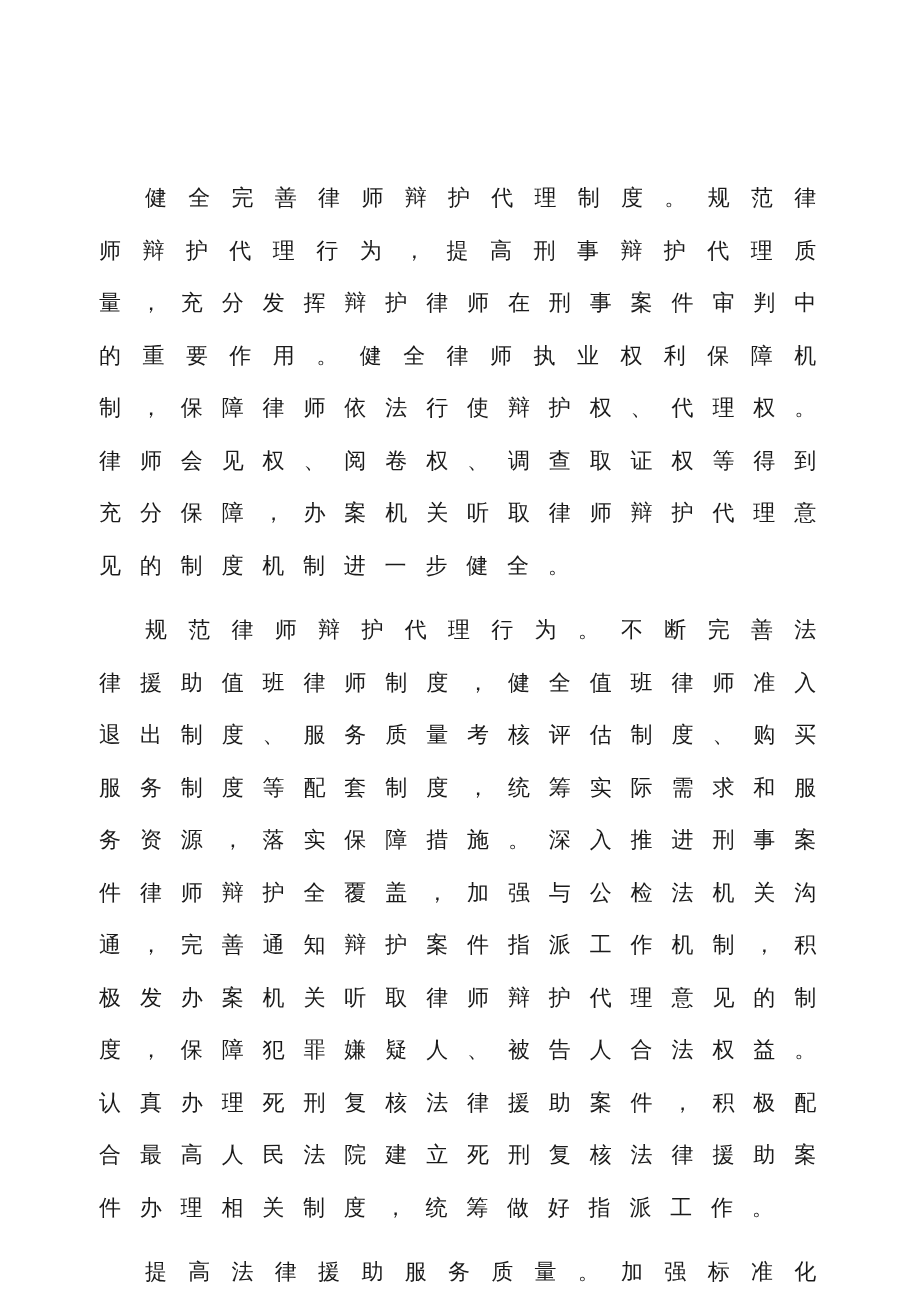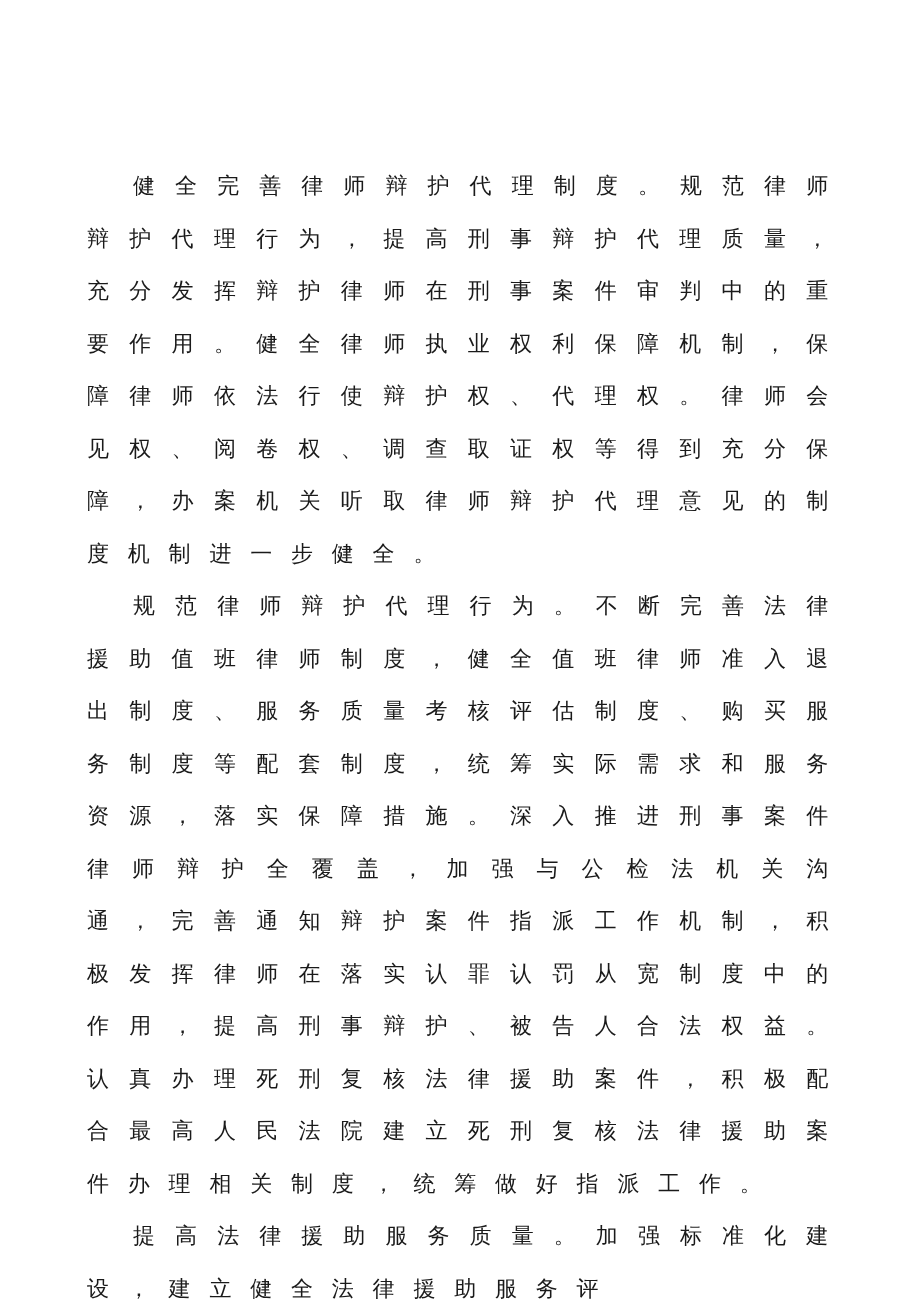--- a/index.html
+++ b/index.html
@@ -7,30 +7,30 @@
   .page {
     position: absolute;
     left: 87px;
     top: 160px;
     width: 760px;
     font-family: "DejaVu Sans", sans-serif;
     font-size: 22px;
     color: #1a1a1a;
   }
   .para {
-    margin: 0;
+    margin: 12px;
     line-height: 52.5px;
     letter-spacing: 18.8px;
     text-indent: 46px;
     text-align: justify;
     word-break: break-all;
   }
 </style>
 </head>
 <body>
 
 <div class="page">
   <p class="para"><span>健全完善律师辩护代理制度。规范律师辩护代理行为，提高刑事辩护</span><span>代理质量，充分发挥辩护律师在刑事案件审判中的重要作用。健全律师执</span><span>业权利保障机制，保障律师依法行使辩护权、代理权。律师会见权、阅卷</span><span>权、调查取证权等得到充分保障，办案机关听取律师辩护代理意见的制度</span><span>机制进一步健全。</span></p>
 
-  <p class="para"><span>规范律师辩护代理行为。不断完善法律援助值班律师制度，健全值班</span><span>律师准入退出制度、服务质量考核评估制度、购买服务制度等配套制度，</span><span>统筹实际需求和服务资源，落实保障措施。深入推进刑事案件律师辩护全</span><span>覆盖，加强与公检法机关沟通，完善通知辩护案件指派工作机制，积极发</span><span>挥律师在落实认罪认罚从宽制度中的作用，提高刑事辩护、被告人合法</span><span>权益。认真办理死刑复核法律援助案件，积极配合最高人民法院建立死刑</span><span>复核法律援助案件办理相关制度，统筹做好指派工作。</span></p>
+  <p class="para"><span>规范律师辩护代理行为。不断完善法律援助值班律师制度，健全值班</span><span>律师准入退出制度、服务质量考核评估制度、购买服务制度等配套制度，</span><span>统筹实际需求和服务资源，落实保障措施。深入推进刑事案件律师辩护全</span><span>覆盖，加强与公检法机关沟通，完善通知辩护案件指派工作机制，积极发</span><span>办案机关听取律师辩护代理意见的制度，保障犯罪嫌疑人、被告人合法</span><span>权益。认真办理死刑复核法律援助案件，积极配合最高人民法院建立死刑</span><span>复核法律援助案件办理相关制度，统筹做好指派工作。</span></p>
 
   <p class="para"><span>提高法律援助服务质量。加强标准化建设，建立健全法律援助服务评</span></p>
 </div>
 
 </body></html>

